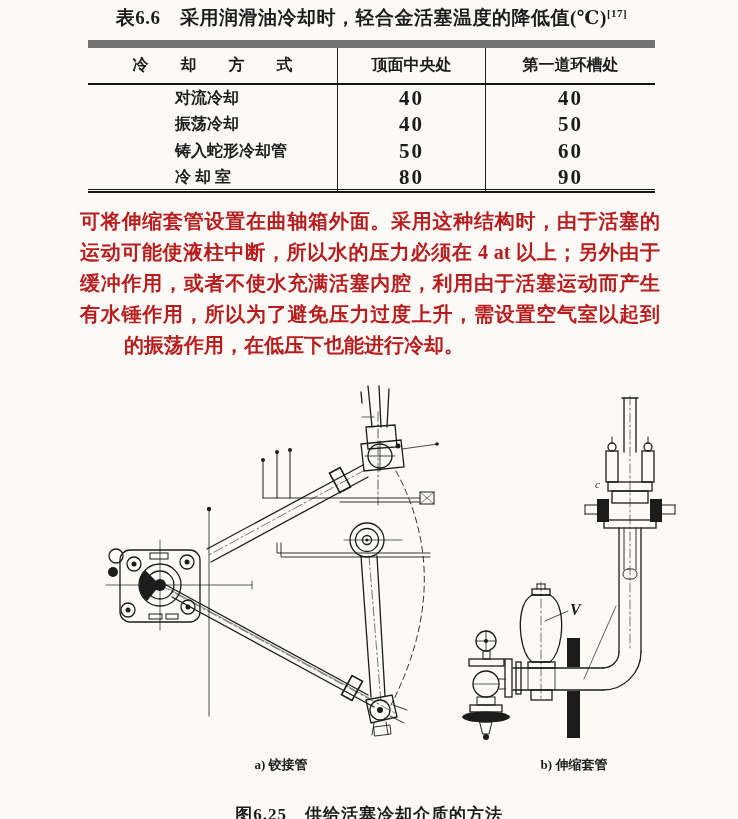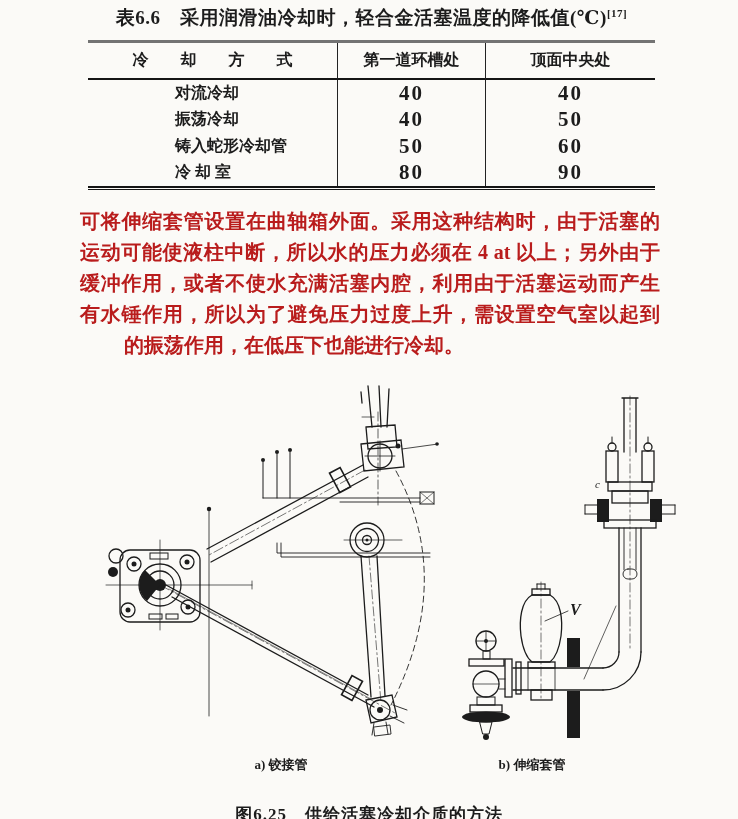--- a/index.html
+++ b/index.html
@@ -12,21 +12,21 @@
   .abs{position:absolute;}
   
   #table-title{
     left:88px;top:5px;width:567px;text-align:center;
     font-size:19px;font-weight:700;letter-spacing:.5px;white-space:nowrap;
   }
   #table-title sup{font-size:11px;font-weight:700;}
   
   #cool-table{
     left:88px;top:40px;width:567px;
-    border-top:3px solid #737373;
+    border-top:8px solid #737373;
     border-bottom:2.5px solid #151515;
     display:grid;
     grid-template-columns:249px 148px 170px;
     grid-template-rows:37px 26.5px 26.5px 26.5px 26.5px;
   }
   #cool-table .cell{
     display:flex;align-items:center;justify-content:center;
     font-size:15px;font-weight:700;box-sizing:border-box;
   }
   #cool-table .hd{border-bottom:2px solid #151515;font-size:16px;}
@@ -43,35 +43,35 @@
     color:#b91c1c;
   }
   .pline.last{text-align-last:left;margin-left:44px;}
   
   #fig-svg{left:0;top:380px;}
   .cap{
     font-size:13px;font-weight:700;white-space:nowrap;
     transform:translateX(-50%);
   }
   #cap-a{left:281px;top:756px;}
-  #cap-b{left:532px;top:756px;}
+  #cap-b{left:574px;top:756px;}
   #fig-title{
     left:0;top:791px;width:738px;text-align:center;
     font-size:17px;font-weight:700;letter-spacing:1px;margin-top:12px;
   }
 </style>
 </head>
 <body>
 
 <div id="table-title" class="abs"><span>表6.6　采用润滑油冷却时，轻合金活塞温度的降低值(℃)</span><sup>[17]</sup></div>
 
 <div id="cool-table" class="abs">
   <div class="cell hd hd-spread">冷　却　方　式</div>
+  <div class="cell hd bl">顶面中央处</div>
   <div class="cell hd bl">第一道环槽处</div>
-  <div class="cell hd bl">顶面中央处</div>
 
   <div class="cell method">对流冷却</div>
   <div class="cell num bl">40</div>
   <div class="cell num bl">40</div>
 
   <div class="cell method">振荡冷却</div>
   <div class="cell num bl">40</div>
   <div class="cell num bl">50</div>
 
   <div class="cell method">铸入蛇形冷却管</div>

